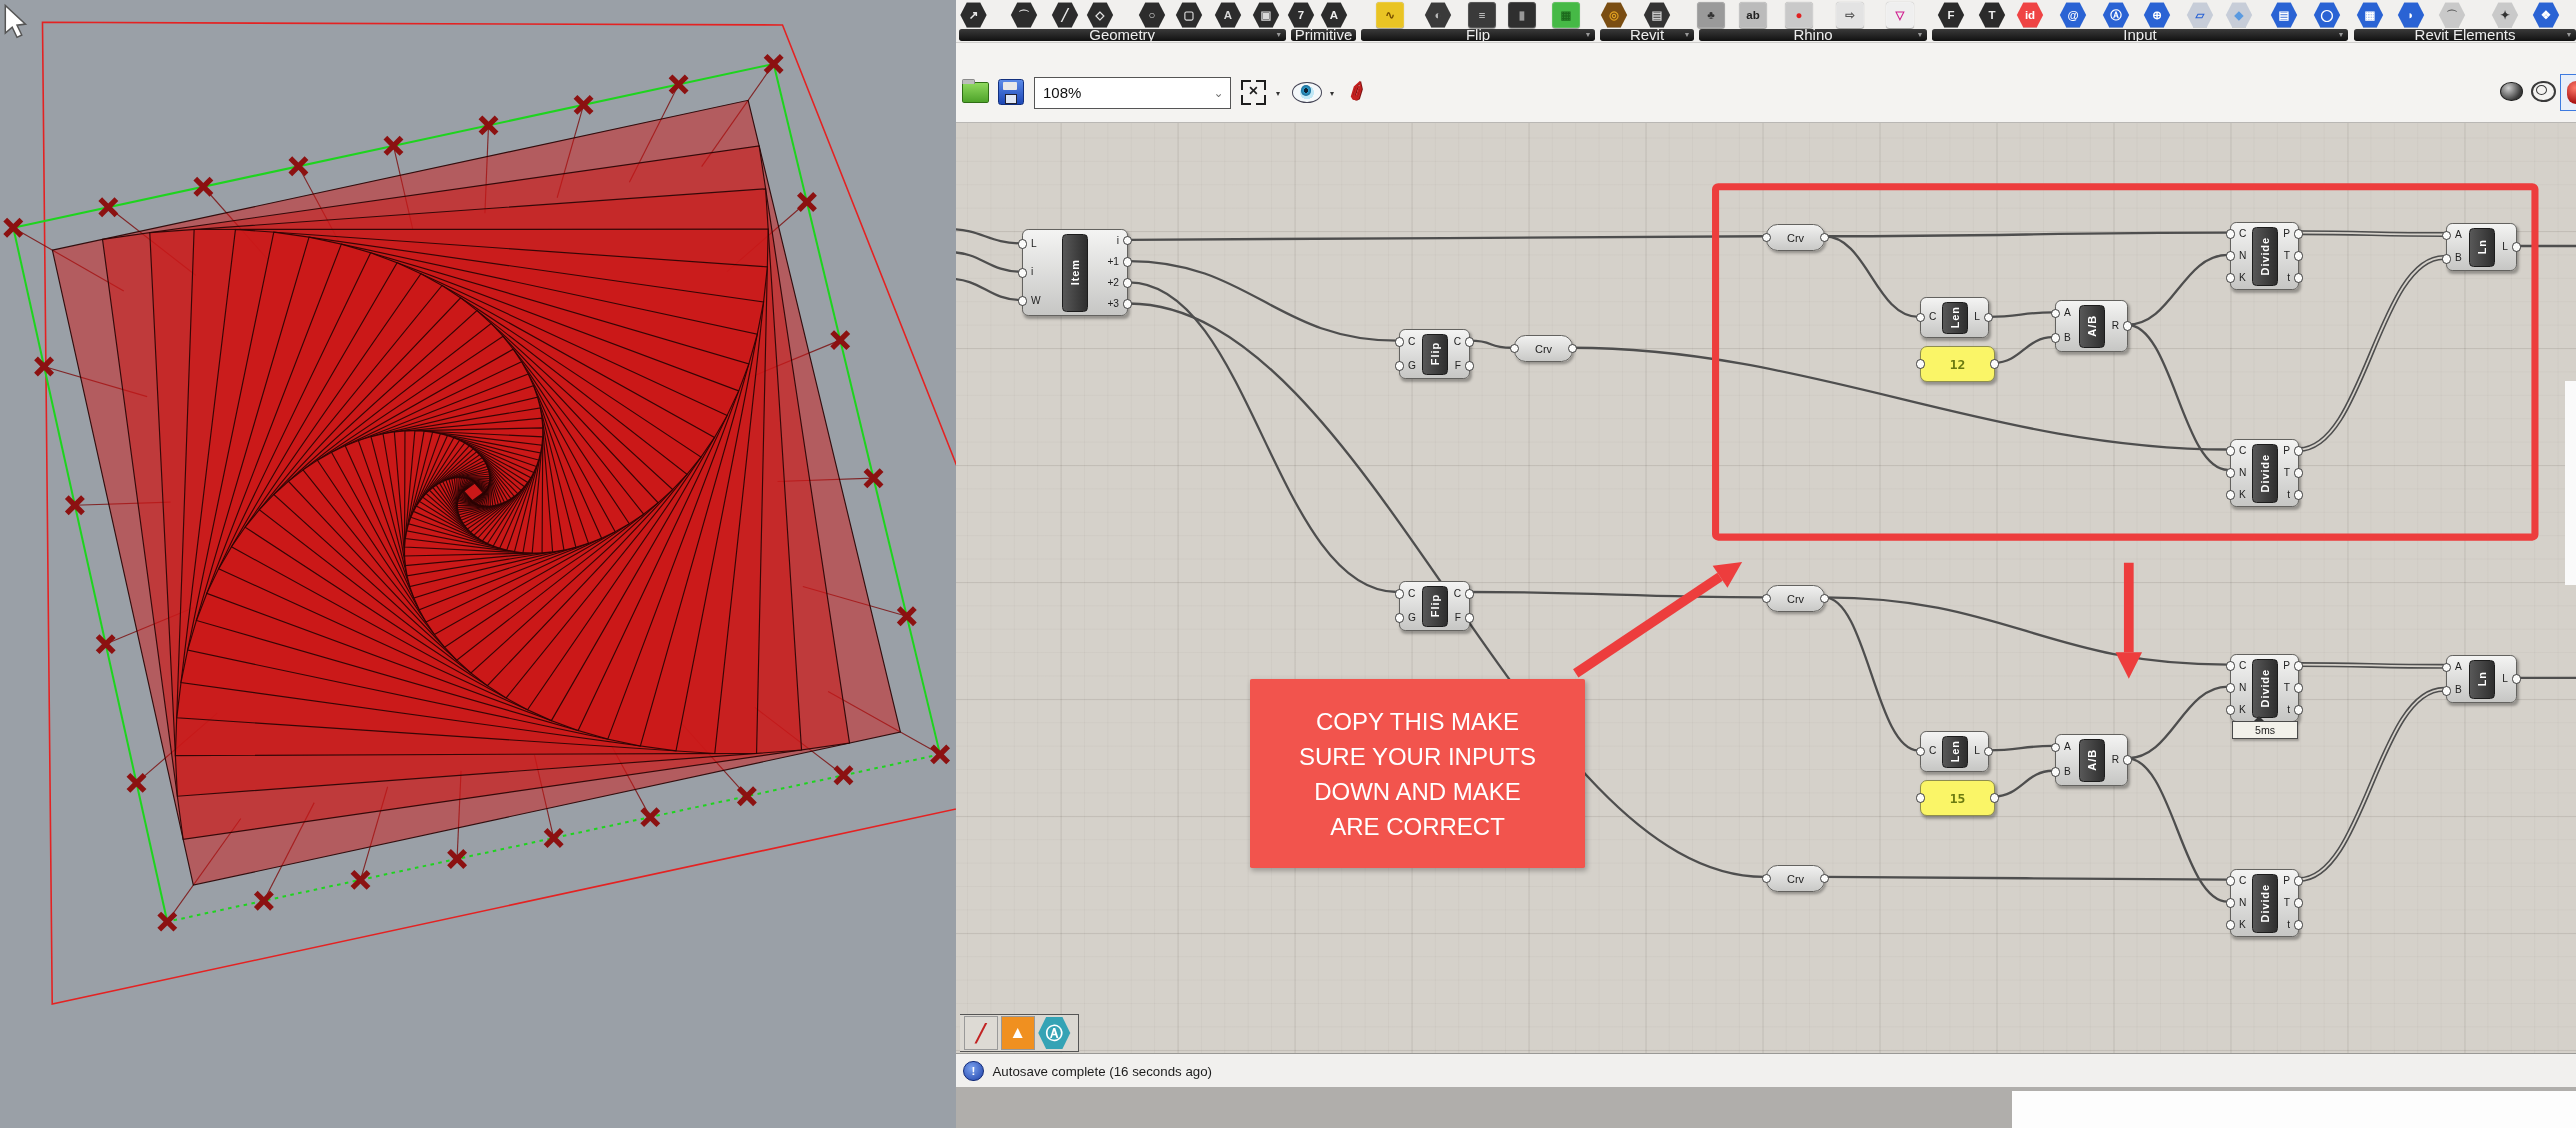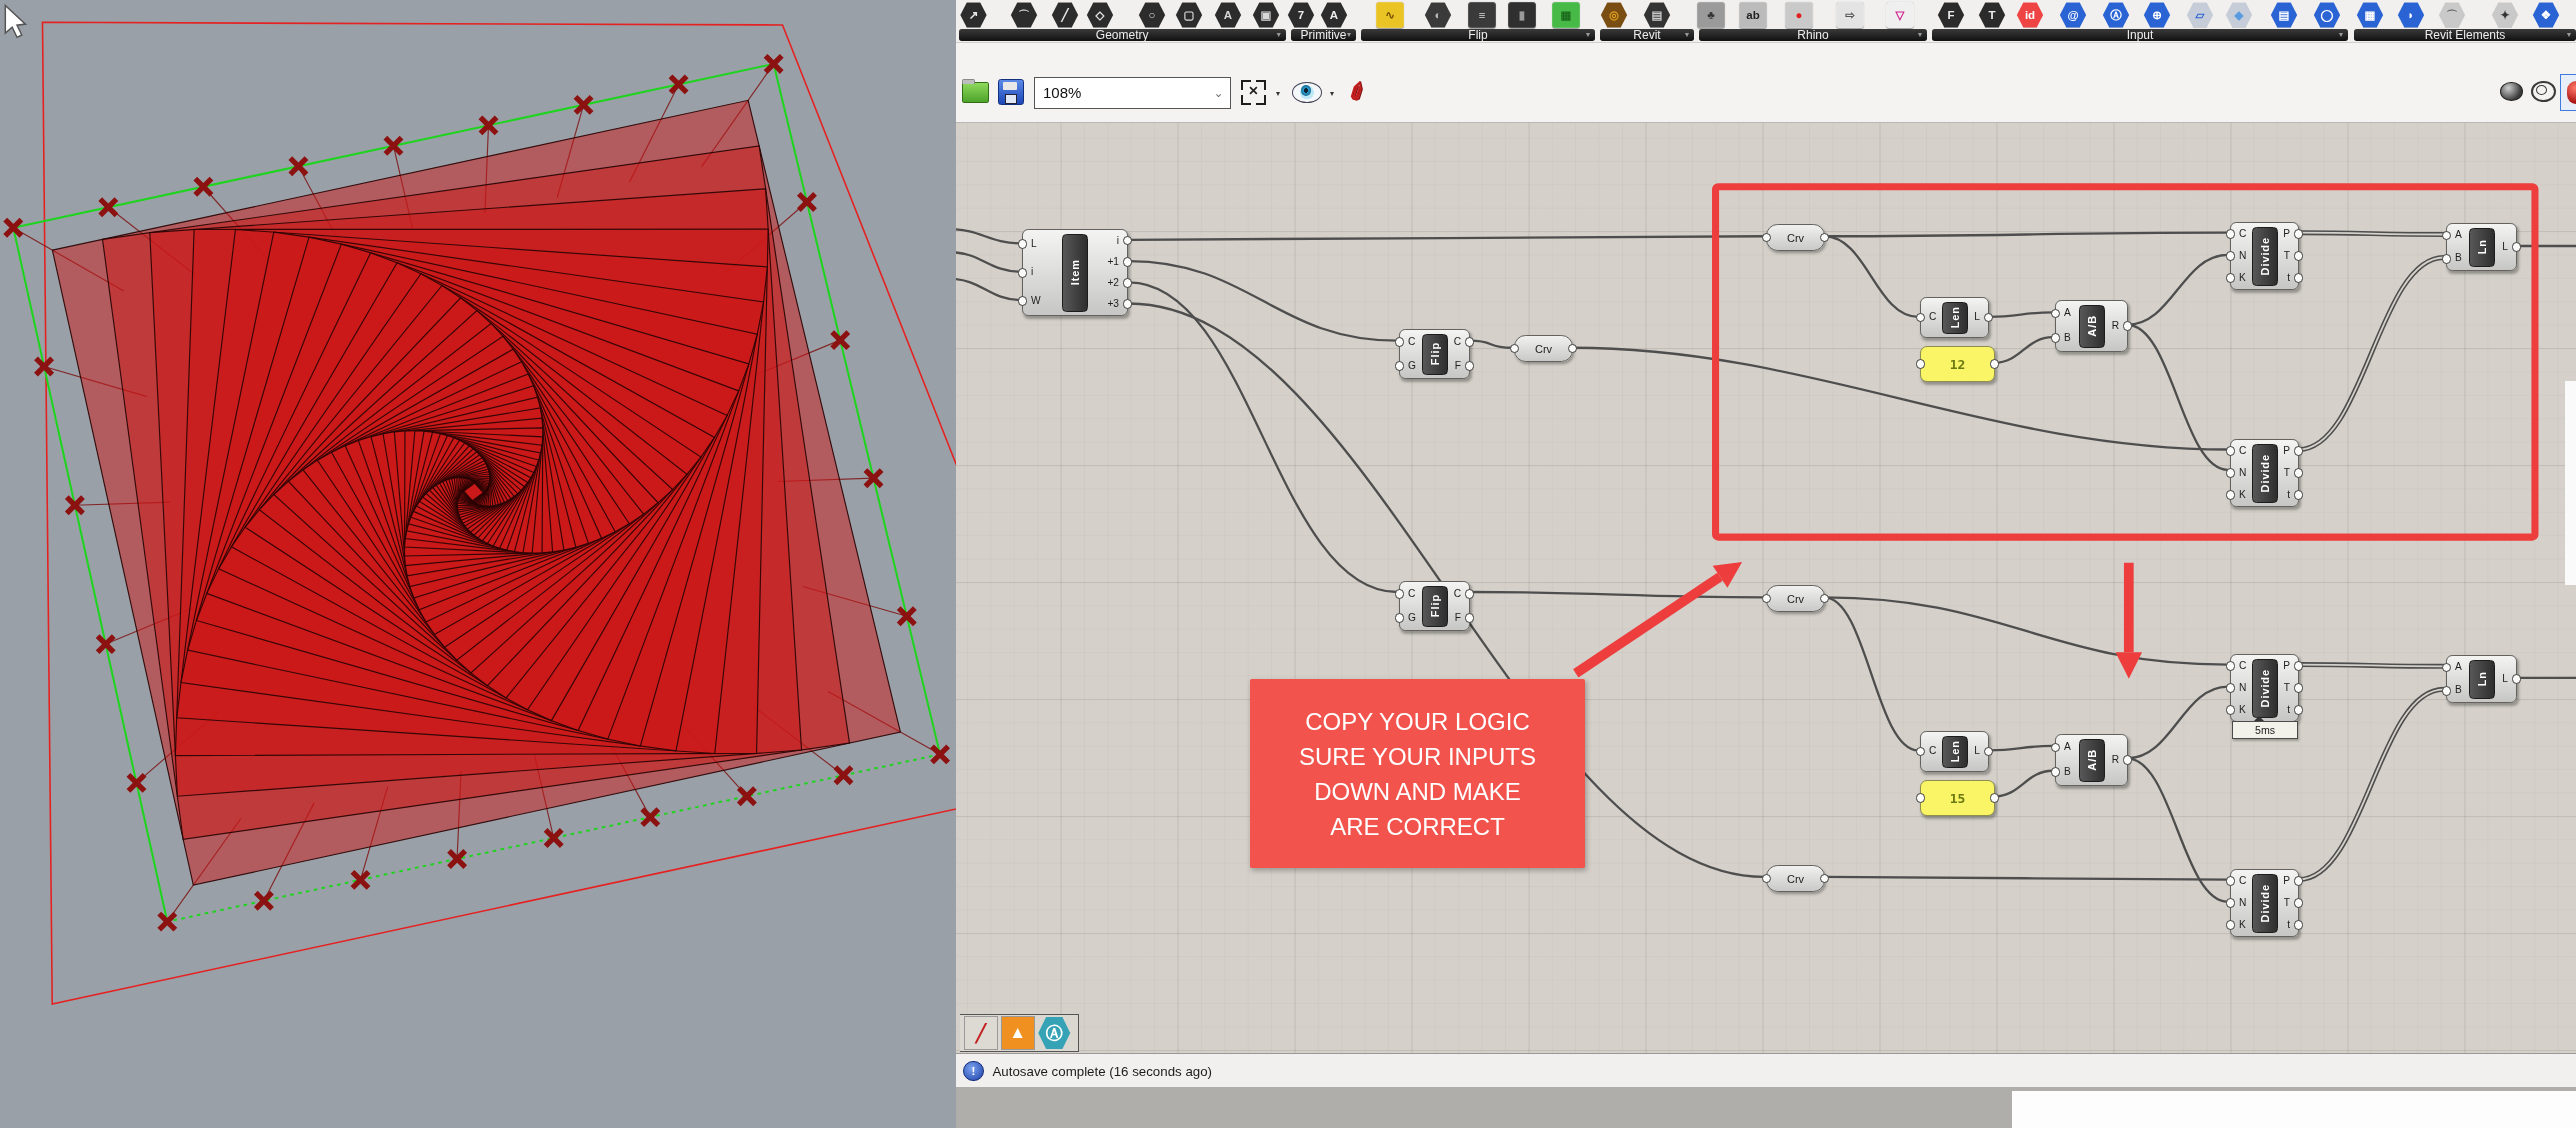--- a/index.html
+++ b/index.html
@@ -3,21 +3,21 @@
 <meta charset="utf-8">
 <style>
   html,body{margin:0;padding:0;background:#777;}
   #root{position:relative;width:2576px;height:1129px;overflow:hidden;font-family:"Liberation Sans",sans-serif;background:#d5d1ca;}
   
   #viewport{position:absolute;left:0;top:0;width:956px;height:1129px;background:#9aa0a7;overflow:hidden;border-right:0.9px solid #6f7379;}
   
   #gh{position:absolute;left:956px;top:0;width:1620px;height:1129px;}
   #toolbar1{position:absolute;left:0;top:0;width:1620px;height:42px;background:#f1f0ee;border-bottom:0.9px solid #d0cfcd;}
   .tab-group{position:absolute;top:0;height:42px;}
-  .tg-bar{position:absolute;top:29px;height:12.4px;left:0;right:0;background:linear-gradient(#3a3a3a,#111);border-radius:2.7px;color:#eee;font-size:12px;line-height:12.4px;text-align:center;overflow:hidden;white-space:nowrap;}
+  .tg-bar{position:absolute;top:29px;height:12.4px;left:0;right:0;background:linear-gradient(#3a3a3a,#111);border-radius:2.7px;color:#eee;font-size:15px;line-height:12.4px;text-align:center;overflow:hidden;white-space:nowrap;}
   .tg-arrow{position:absolute;right:3.5px;top:29px;font-size:7px;color:#999;line-height:12.4px;}
   .tbicon{position:absolute;top:1.8px;width:28px;height:26.6px;display:flex;align-items:center;justify-content:center;font-weight:bold;font-size:11.5px;box-shadow:inset 0 0 0 0.9px rgba(255,255,255,.15),0 0.9px 0.9px rgba(0,0,0,.35);}
   .hexclip{clip-path:polygon(26% 3%,74% 3%,97% 50%,74% 97%,26% 97%,3% 50%);}
   .sqclip{border-radius:3.5px;}
   #toolbar2{position:absolute;left:0;top:43px;width:1620px;height:79px;background:#f4f3f1;border-bottom:0.9px solid #b9b7b4;}
   #tb2-row{position:absolute;left:0;top:30px;height:41px;width:1904px;}
   .tb2btn{position:absolute;top:1.8px;width:35px;height:35px;display:flex;align-items:center;justify-content:center;}
   #folder-ic{width:25px;height:18.6px;background:linear-gradient(#8fd95e,#4ea32a);border:0.9px solid #2f6e15;border-radius:1.8px;position:relative;}
   #folder-ic:before{content:"";position:absolute;left:-0.9px;top:-4.4px;width:11.5px;height:4.4px;background:#bdbdbd;border:0.9px solid #8a8a8a;border-bottom:none;border-radius:1.8px 1.8px 0 0;}
   #floppy-ic{width:24px;height:24px;background:linear-gradient(#5b8ae8,#1d47b6);border:0.9px solid #12307e;border-radius:2.7px;position:relative;}
@@ -587,21 +587,21 @@
           </div>
         </div>
       <svg id="annot" viewBox="0 0 1830 1051">
           <rect x="858" y="72" width="926" height="396" fill="none" stroke="#ed3d3d" stroke-width="8" rx="3"></rect>
           <line x1="700" y1="622" x2="863.0793528018493" y2="512.7021358881223" stroke="#ed3d3d" stroke-width="11"></line>
           <polygon points="888,496 871.4304207459104,525.1624594871976 854.7282848577881,500.2418122890469" fill="#ed3d3d"></polygon>
           <line x1="1325" y1="497" x2="1325" y2="598" stroke="#ed3d3d" stroke-width="11"></line>
           <polygon points="1325,628 1310,598 1340,598" fill="#ed3d3d"></polygon>
         </svg>
       <div id="note" style="left: 294px; top: 556px; width: 335px; height: 189px; padding-top: 25px; box-sizing: border-box;">
-          <div>COPY YOUR LOGIC</div>
+          <div>COPY THIS MAKE</div>
           <div>SURE YOUR INPUTS</div>
           <div>DOWN AND MAKE</div>
           <div>ARE CORRECT</div>
         </div>
       <div id="mini-tb">
           <div class="mini-ic" style="background: rgb(221, 218, 212); color: rgb(194, 34, 34);">╱</div>
           <div class="mini-ic" style="background: rgb(240, 144, 32); color: rgb(255, 255, 255);">▲</div>
           <div class="mini-ic hexclip" style="background: rgb(53, 163, 181); color: rgb(255, 255, 255);">Ⓐ</div>
         </div>
     </div>

